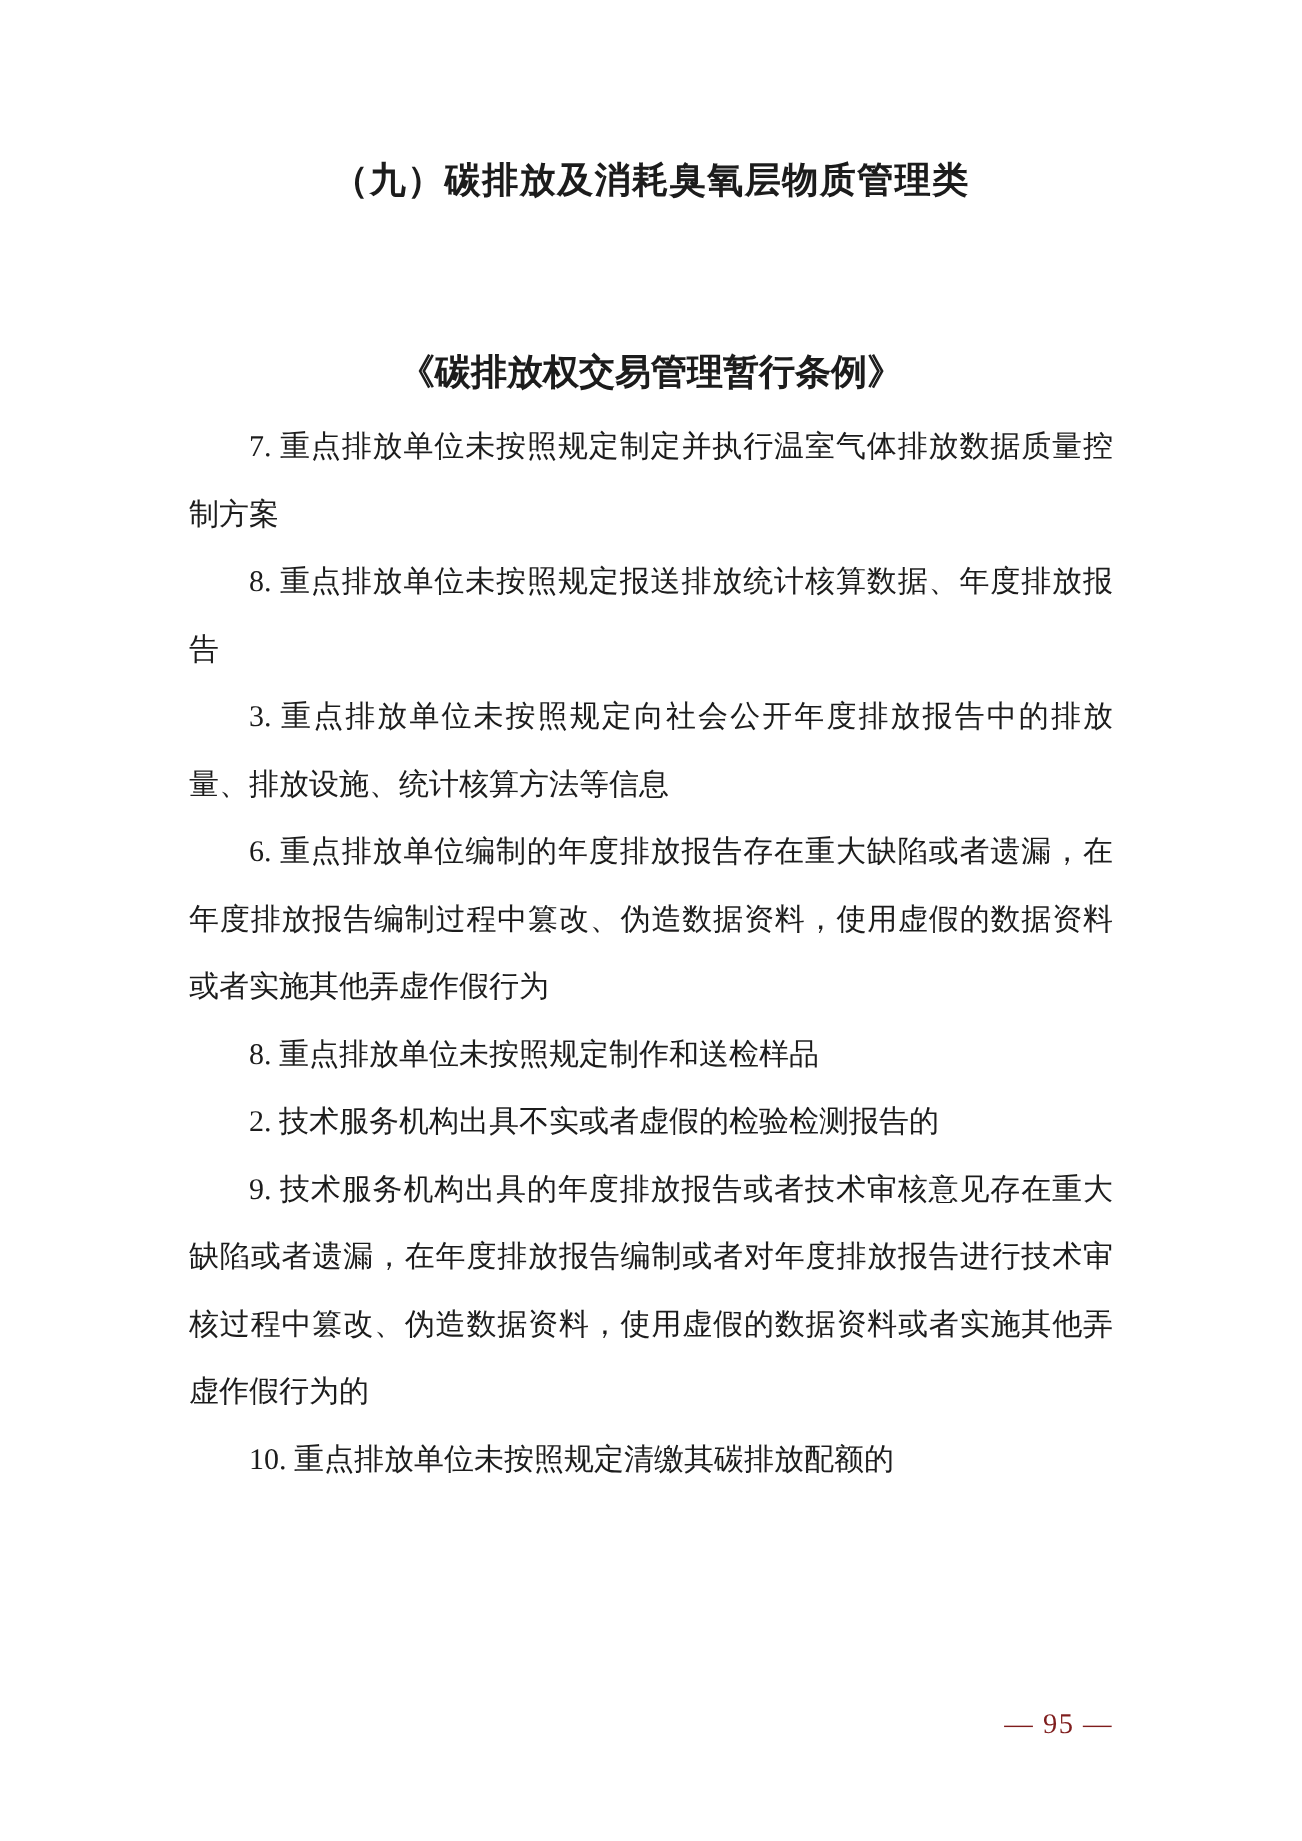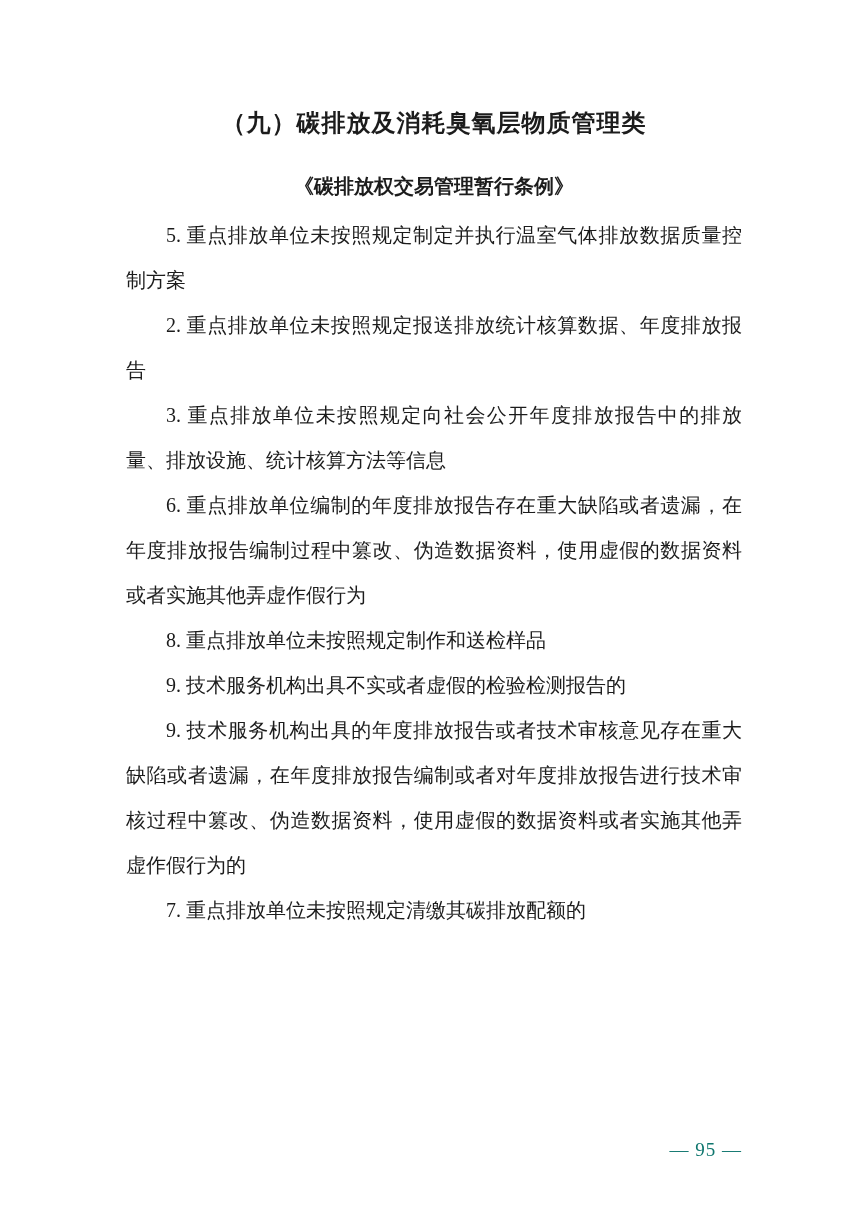--- a/index.html
+++ b/index.html
@@ -13,69 +13,69 @@
     height: 1227px;
     background: #ffffff;
     box-sizing: border-box;
     padding: 106px 126px 0 126px;
     font-family: "Liberation Serif", serif;
     color: #1c1c1c;
     overflow: hidden;
   }
   .doc-title {
     text-align: center;
-    font-family: Liberation Serif, serif;
+    font-family: Liberation Mono, monospace;
     font-size: 24px;
     font-weight: bold;
     line-height: 34px;
     letter-spacing: 1px;
     margin: 0;
   }
   .doc-subtitle {
     text-align: center;
-    font-size: 20px;
+    font-size: 24px;
     font-weight: bold;
     line-height: 26px;
-    margin: 33px 0 0 0;
+    margin: 96px 0 0 0;
   }
   .doc-body {
     margin-top: 14px;
     font-size: 20px;
     line-height: 45px;
     text-align: justify;
   }
   .doc-body p {
     margin: 0;
     text-indent: 2em;
   }
   .page-footer {
     position: absolute;
     right: 126px;
     top: 1136px;
     font-size: 19px;
     line-height: 28px;
-    color: #0f766e;
+    color: #7f1d1d;
     letter-spacing: 1px;
   }
 </style>
 </head>
 <body>
 
 <div class="page">
 
   <div class="doc-title">（九）碳排放及消耗臭氧层物质管理类</div>
 
   <div class="doc-subtitle">《碳排放权交易管理暂行条例》</div>
 
   <div class="doc-body">
-    <p>5. 重点排放单位未按照规定制定并执行温室气体排放数据质量控制方案</p>
-    <p>2. 重点排放单位未按照规定报送排放统计核算数据、年度排放报告</p>
+    <p>7. 重点排放单位未按照规定制定并执行温室气体排放数据质量控制方案</p>
+    <p>8. 重点排放单位未按照规定报送排放统计核算数据、年度排放报告</p>
     <p>3. 重点排放单位未按照规定向社会公开年度排放报告中的排放量、排放设施、统计核算方法等信息</p>
     <p>6. 重点排放单位编制的年度排放报告存在重大缺陷或者遗漏，在年度排放报告编制过程中篡改、伪造数据资料，使用虚假的数据资料或者实施其他弄虚作假行为</p>
     <p>8. 重点排放单位未按照规定制作和送检样品</p>
-    <p>9. 技术服务机构出具不实或者虚假的检验检测报告的</p>
+    <p>2. 技术服务机构出具不实或者虚假的检验检测报告的</p>
     <p>9. 技术服务机构出具的年度排放报告或者技术审核意见存在重大缺陷或者遗漏，在年度排放报告编制或者对年度排放报告进行技术审核过程中篡改、伪造数据资料，使用虚假的数据资料或者实施其他弄虚作假行为的</p>
-    <p>7. 重点排放单位未按照规定清缴其碳排放配额的</p>
+    <p>10. 重点排放单位未按照规定清缴其碳排放配额的</p>
   </div>
 
   <div class="page-footer">— 95 —</div>
 
 </div>
 
 </body></html>

